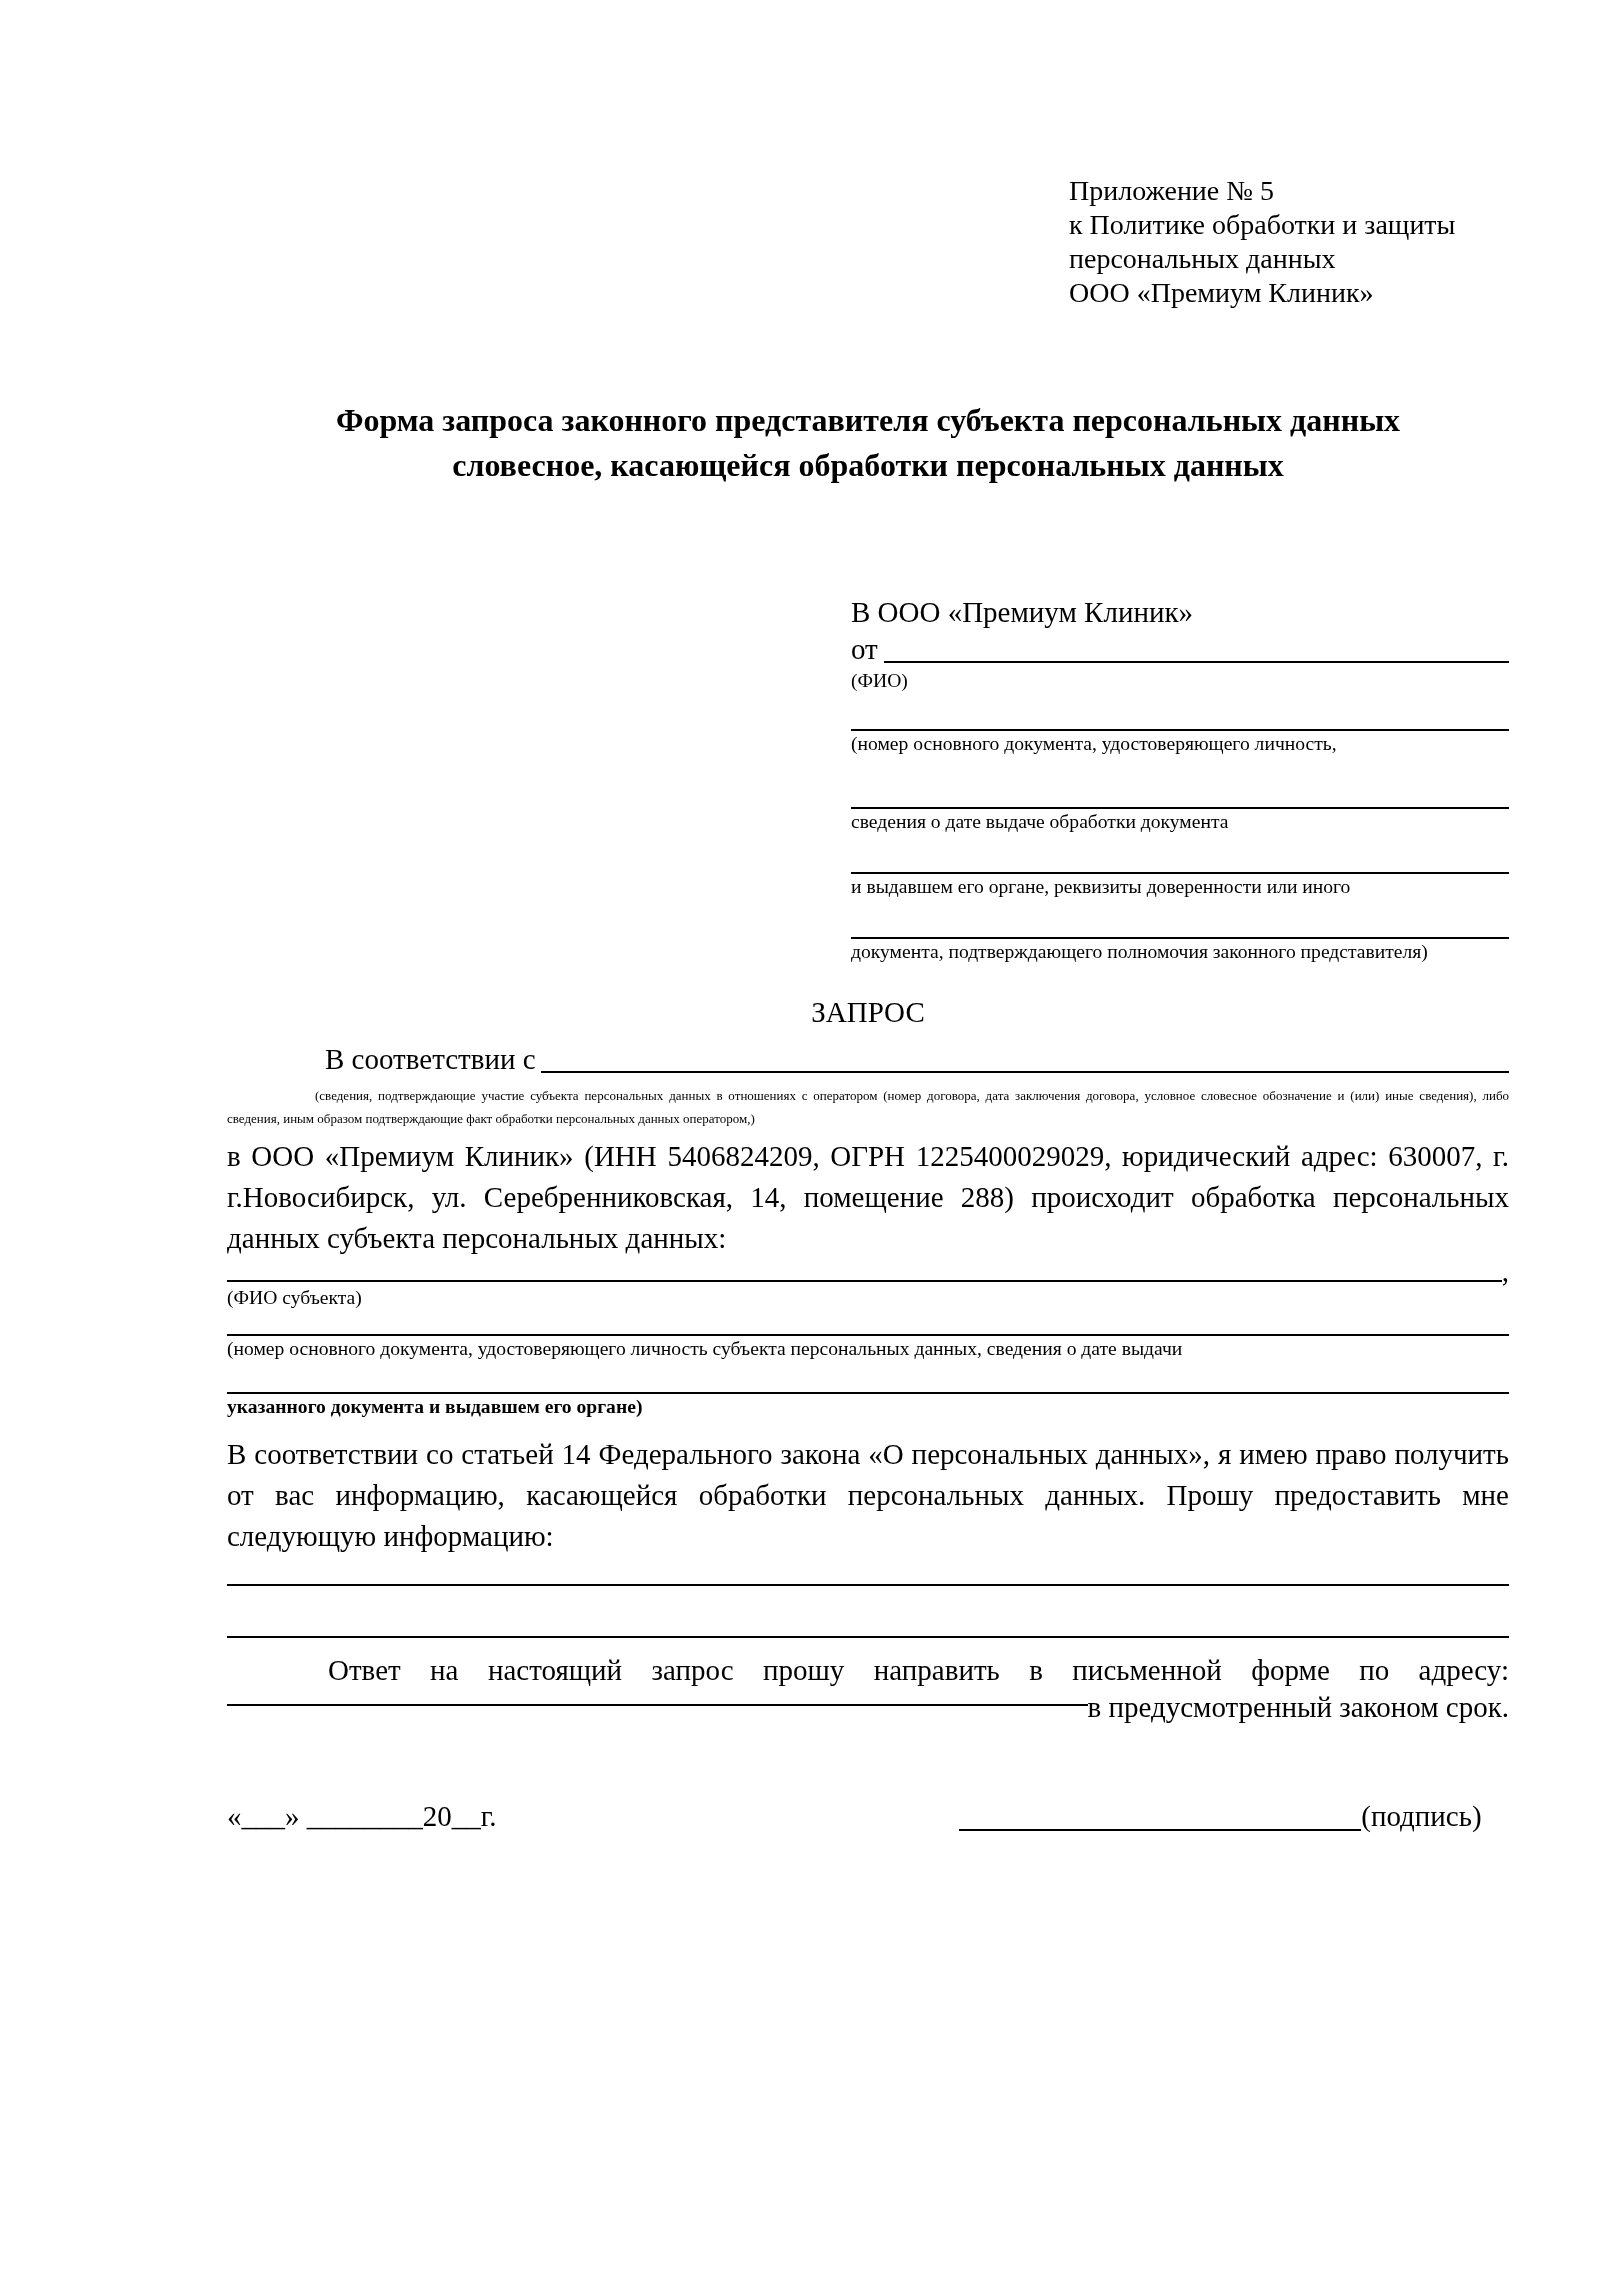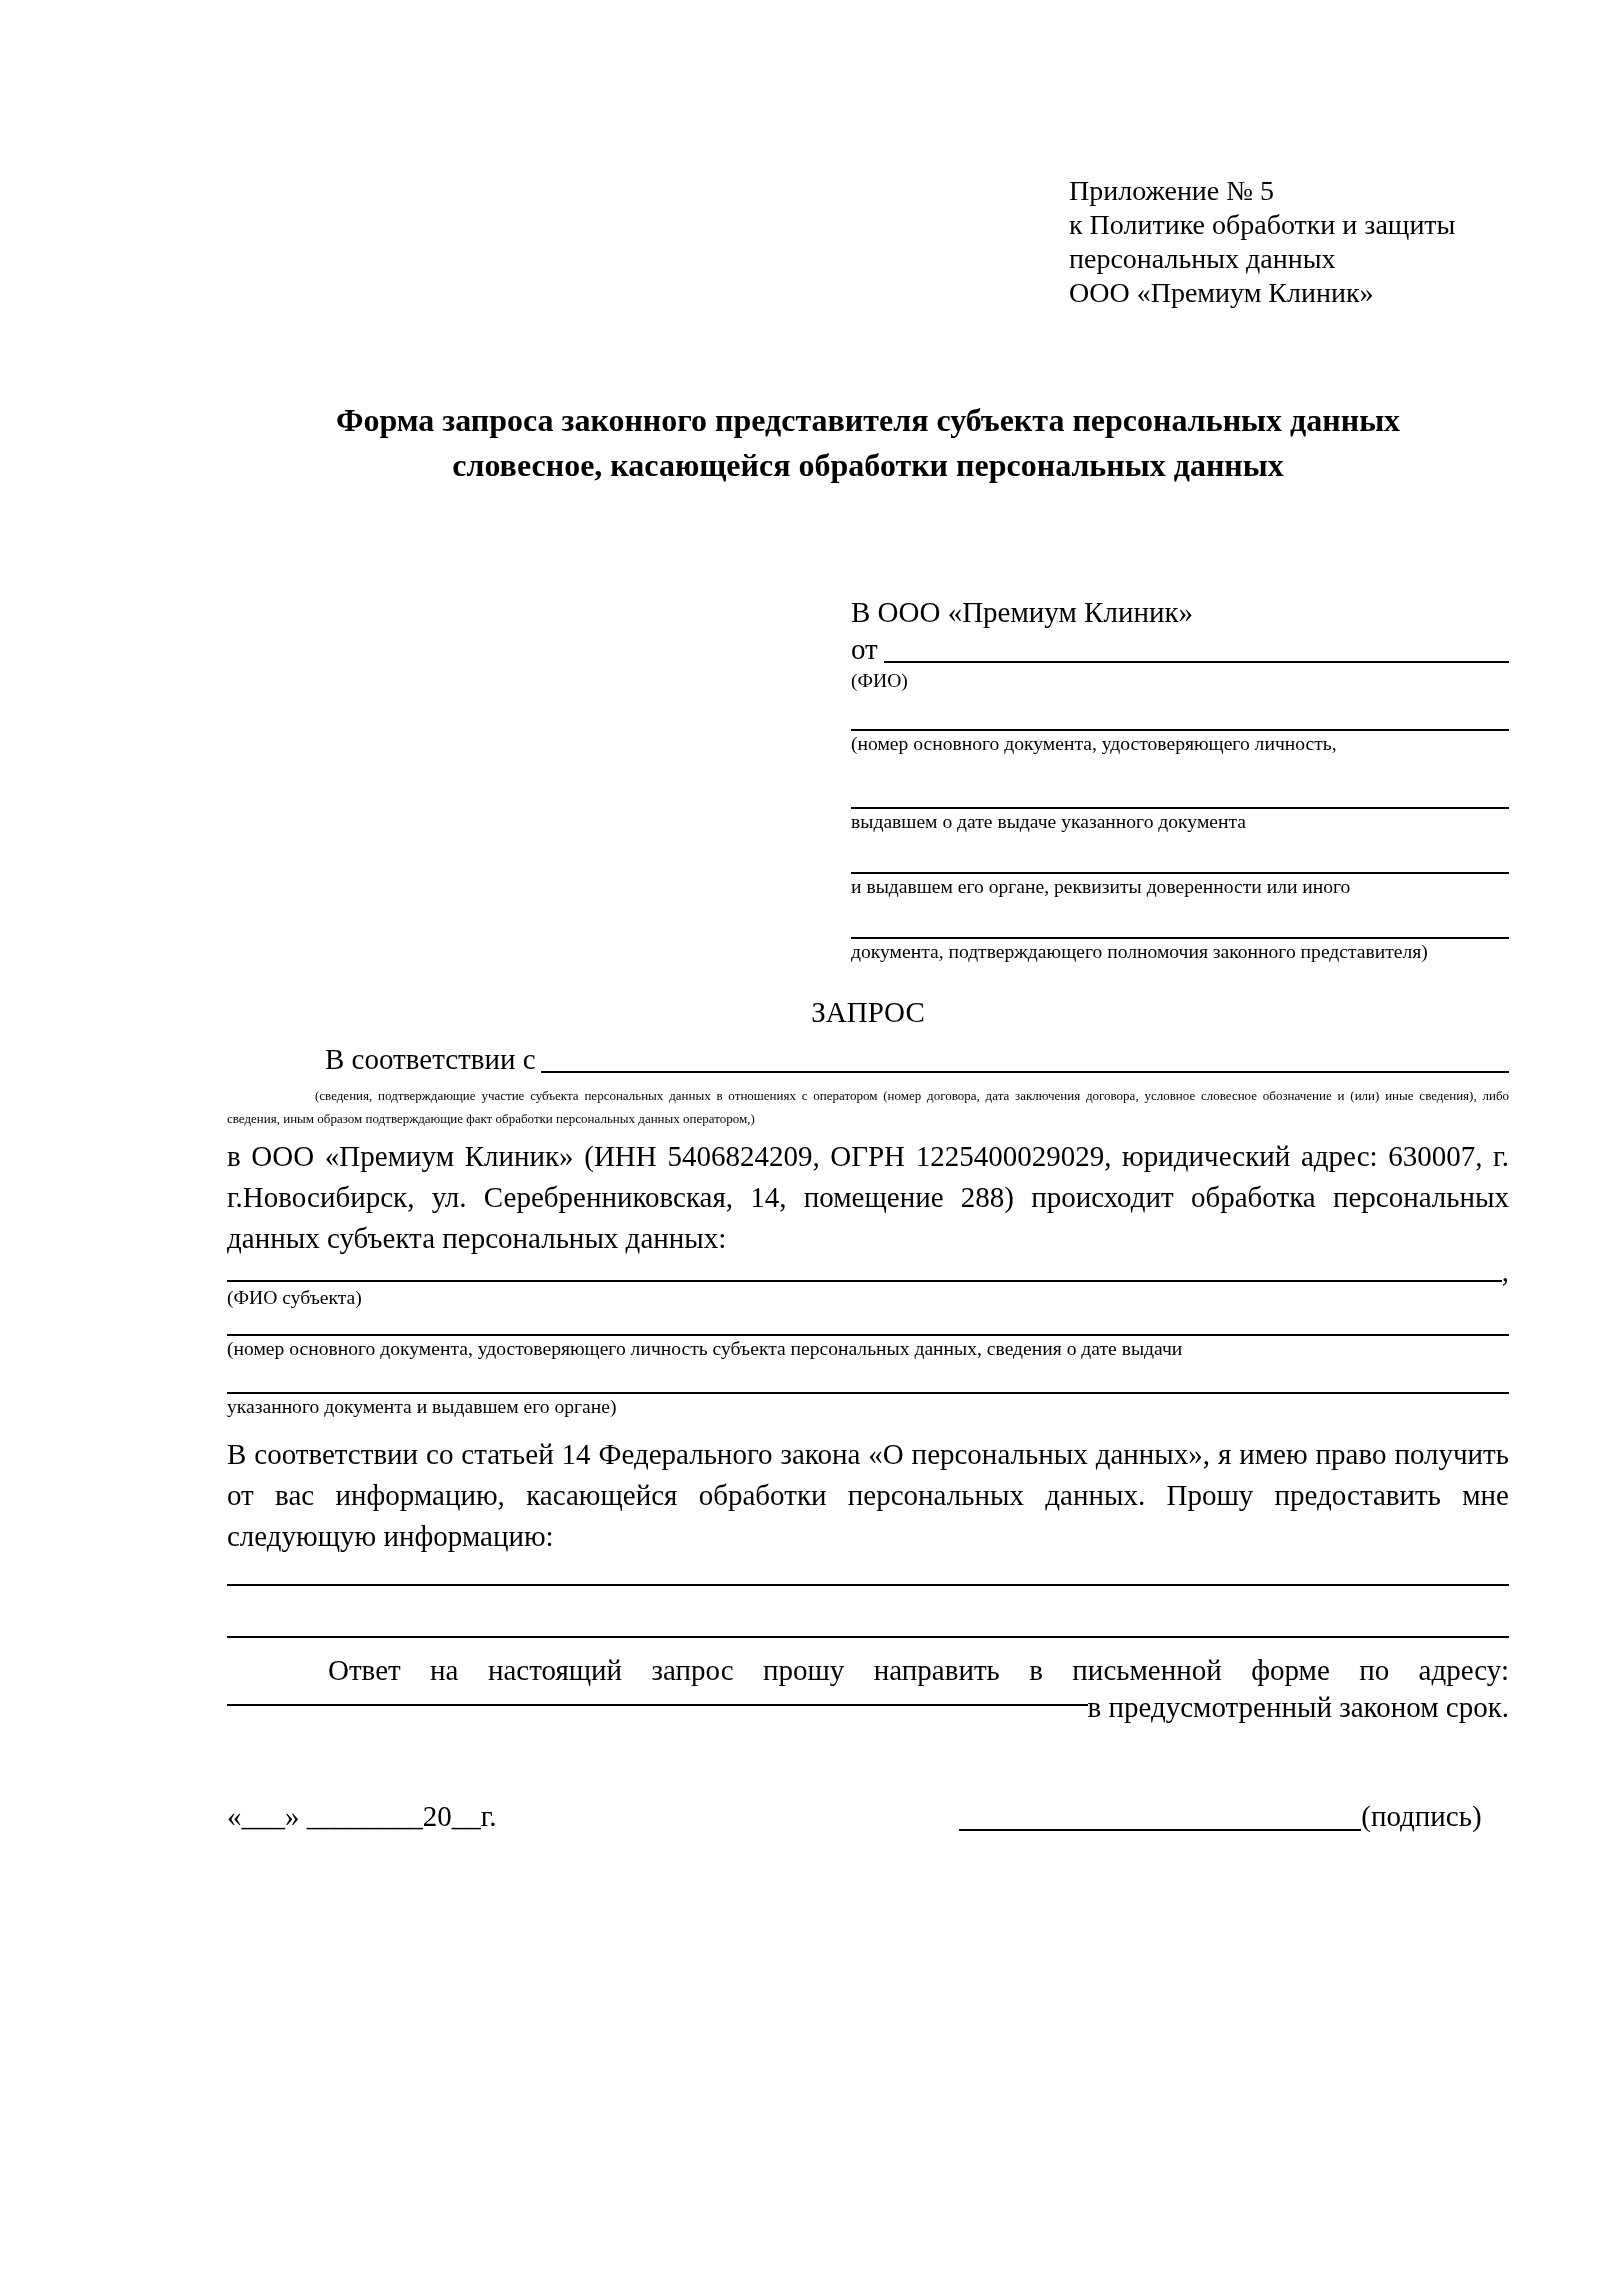--- a/index.html
+++ b/index.html
@@ -79,21 +79,21 @@
   .subject-fio-row {
     display: flex;
     align-items: flex-end;
     margin: 0 112px 0 227px;
     font-size: 29px;
     line-height: 25.5px;
   }
   .subject-fio-row .fill { margin: 0 0 2.9px 0; }
   .content-cap { margin: 0 112px 0 227px; }
   .sf1 { margin: 23.5px 112px 0 227px; }
-  .sf2 { margin: 31px 112px 0 227px; }
+  .sf2 { margin: 31px 112px 0 227px; font-weight: bold; }
   .law-par { margin-top: 13.7px; }
   .blank-rule {
     height: 0;
     border-bottom: 2.9px solid #000;
   }
   .b1 { margin: 27.4px 112px 0 227px; }
   .b2 { margin: 50px 112px 0 227px; }
   .reply-par {
     margin: 11.8px 112px 0 227px;
     font-size: 29px;
@@ -154,21 +154,21 @@
       <span class="fill"></span>
     </div>
     <div class="cap">(ФИО)</div>
 
     <div class="field f1">
       <div class="rule"></div>
       <div class="cap">(номер основного документа, удостоверяющего личность,</div>
     </div>
     <div class="field f2">
       <div class="rule"></div>
-      <div class="cap">выдавшем о дате выдаче указанного документа</div>
+      <div class="cap">сведения о дате выдаче обработки документа</div>
     </div>
     <div class="field f3">
       <div class="rule"></div>
       <div class="cap">и выдавшем его органе, реквизиты доверенности или иного</div>
     </div>
     <div class="field f4">
       <div class="rule"></div>
       <div class="cap">документа, подтверждающего полномочия законного представителя)</div>
     </div>
   </div>

